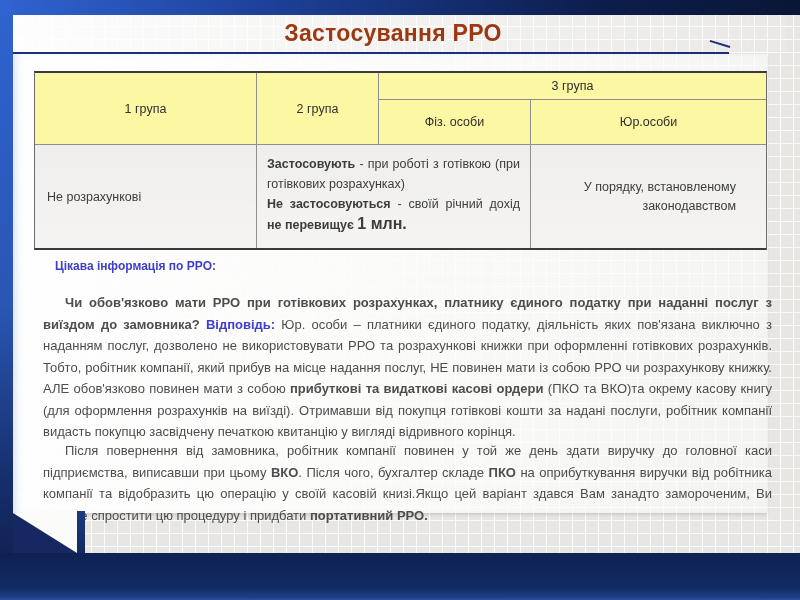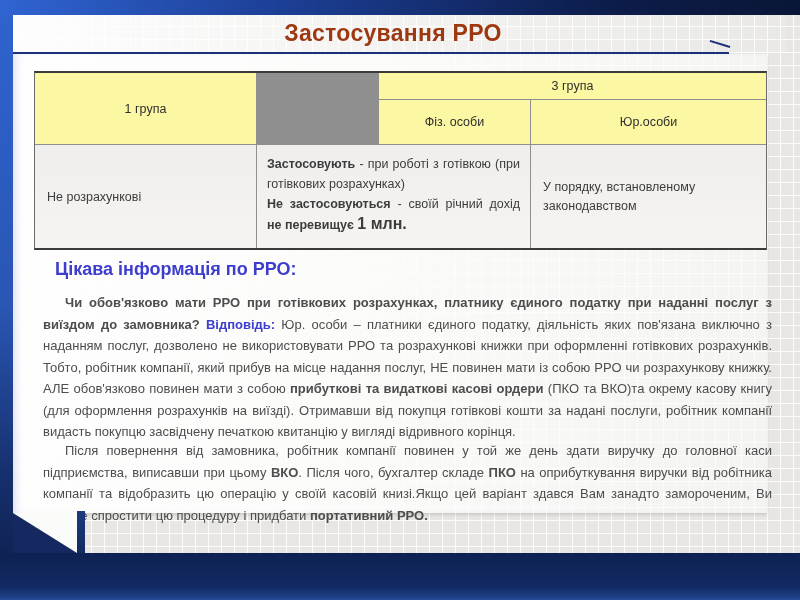--- a/index.html
+++ b/index.html
@@ -76,29 +76,29 @@
   }
   .c1{grid-column:1;grid-row:1/3;}
   .c2{grid-column:2;grid-row:1/3;}
   .c3{grid-column:3/5;grid-row:1;}
   .sub1{grid-column:3;grid-row:2;}
   .sub2{grid-column:4;grid-row:2;}
   .tbody{background:linear-gradient(to bottom,#efeeec,#f5f4f2);color:#3c3c3c;}
   .b1{grid-column:1;grid-row:3;display:flex;align-items:center;padding-left:12px;}
   .b2{grid-column:2/4;grid-row:3;padding:9px 10px 0 10px;}
   .b2 p{margin:0;text-align:justify;line-height:20px;}
-  .b3{grid-column:4;grid-row:3;display:flex;align-items:center;padding-left:12px;padding-right:30px;line-height:19px;}
+  .b3{grid-column:4;grid-row:3;display:flex;align-items:center;padding-left:12px;padding-right:30px;line-height:19px;text-align:right;}
   .run-r{font-weight:normal;}
   .run-b{font-weight:bold;}
   .run-bb{font-weight:bold;color:#3d3dcf;}
   .run-bl{font-weight:bold;font-size:16px;}
   
   .info-heading{
     position:absolute;left:55px;top:259px;z-index:3;
-    font-size:18px;font-weight:bold;color:#3d3dcf;
+    font-size:12px;font-weight:bold;color:#3d3dcf;
   }
   .para{
     position:absolute;left:34px;width:729px;z-index:3;
     font-size:13px;line-height:21.5px;color:#4d4d4d;text-align:justify;text-indent:22px;margin-left:9px;
   }
   .para1{top:292px;}
   .para2{top:440px;}
 </style>
 </head>
 <body>
@@ -115,20 +115,21 @@
     <div class="tail-white"></div>
   </div>
   <div class="tail-bar"></div>
 
   <h1 class="title">Застосування РРО</h1>
   <div class="title-rule"></div>
   <div class="title-tick"></div>
 
   <div class="rro-table">
     <div class="cell head c1">1 група</div>
+    <div class="cell head c2">2 група</div>
     <div class="cell head c3">3 група</div>
     <div class="cell head sub1">Фіз. особи</div>
     <div class="cell head sub2">Юр.особи</div>
     <div class="cell tbody b1">Не розрахункові</div>
     <div class="cell tbody b2">
       <p><span class="run-b">Застосовують</span><span class="run-r"> - при роботі з готівкою (при готівкових розрахунках)</span></p>
       <p><span class="run-b">Не застосовуються</span><span class="run-r"> - своїй річний дохід </span><span class="run-b">не перевищує</span><span class="run-r"> </span><span class="run-bl">1 млн.</span></p>
     </div>
     <div class="cell tbody b3">У порядку, встановленому законодавством</div>
   </div>

